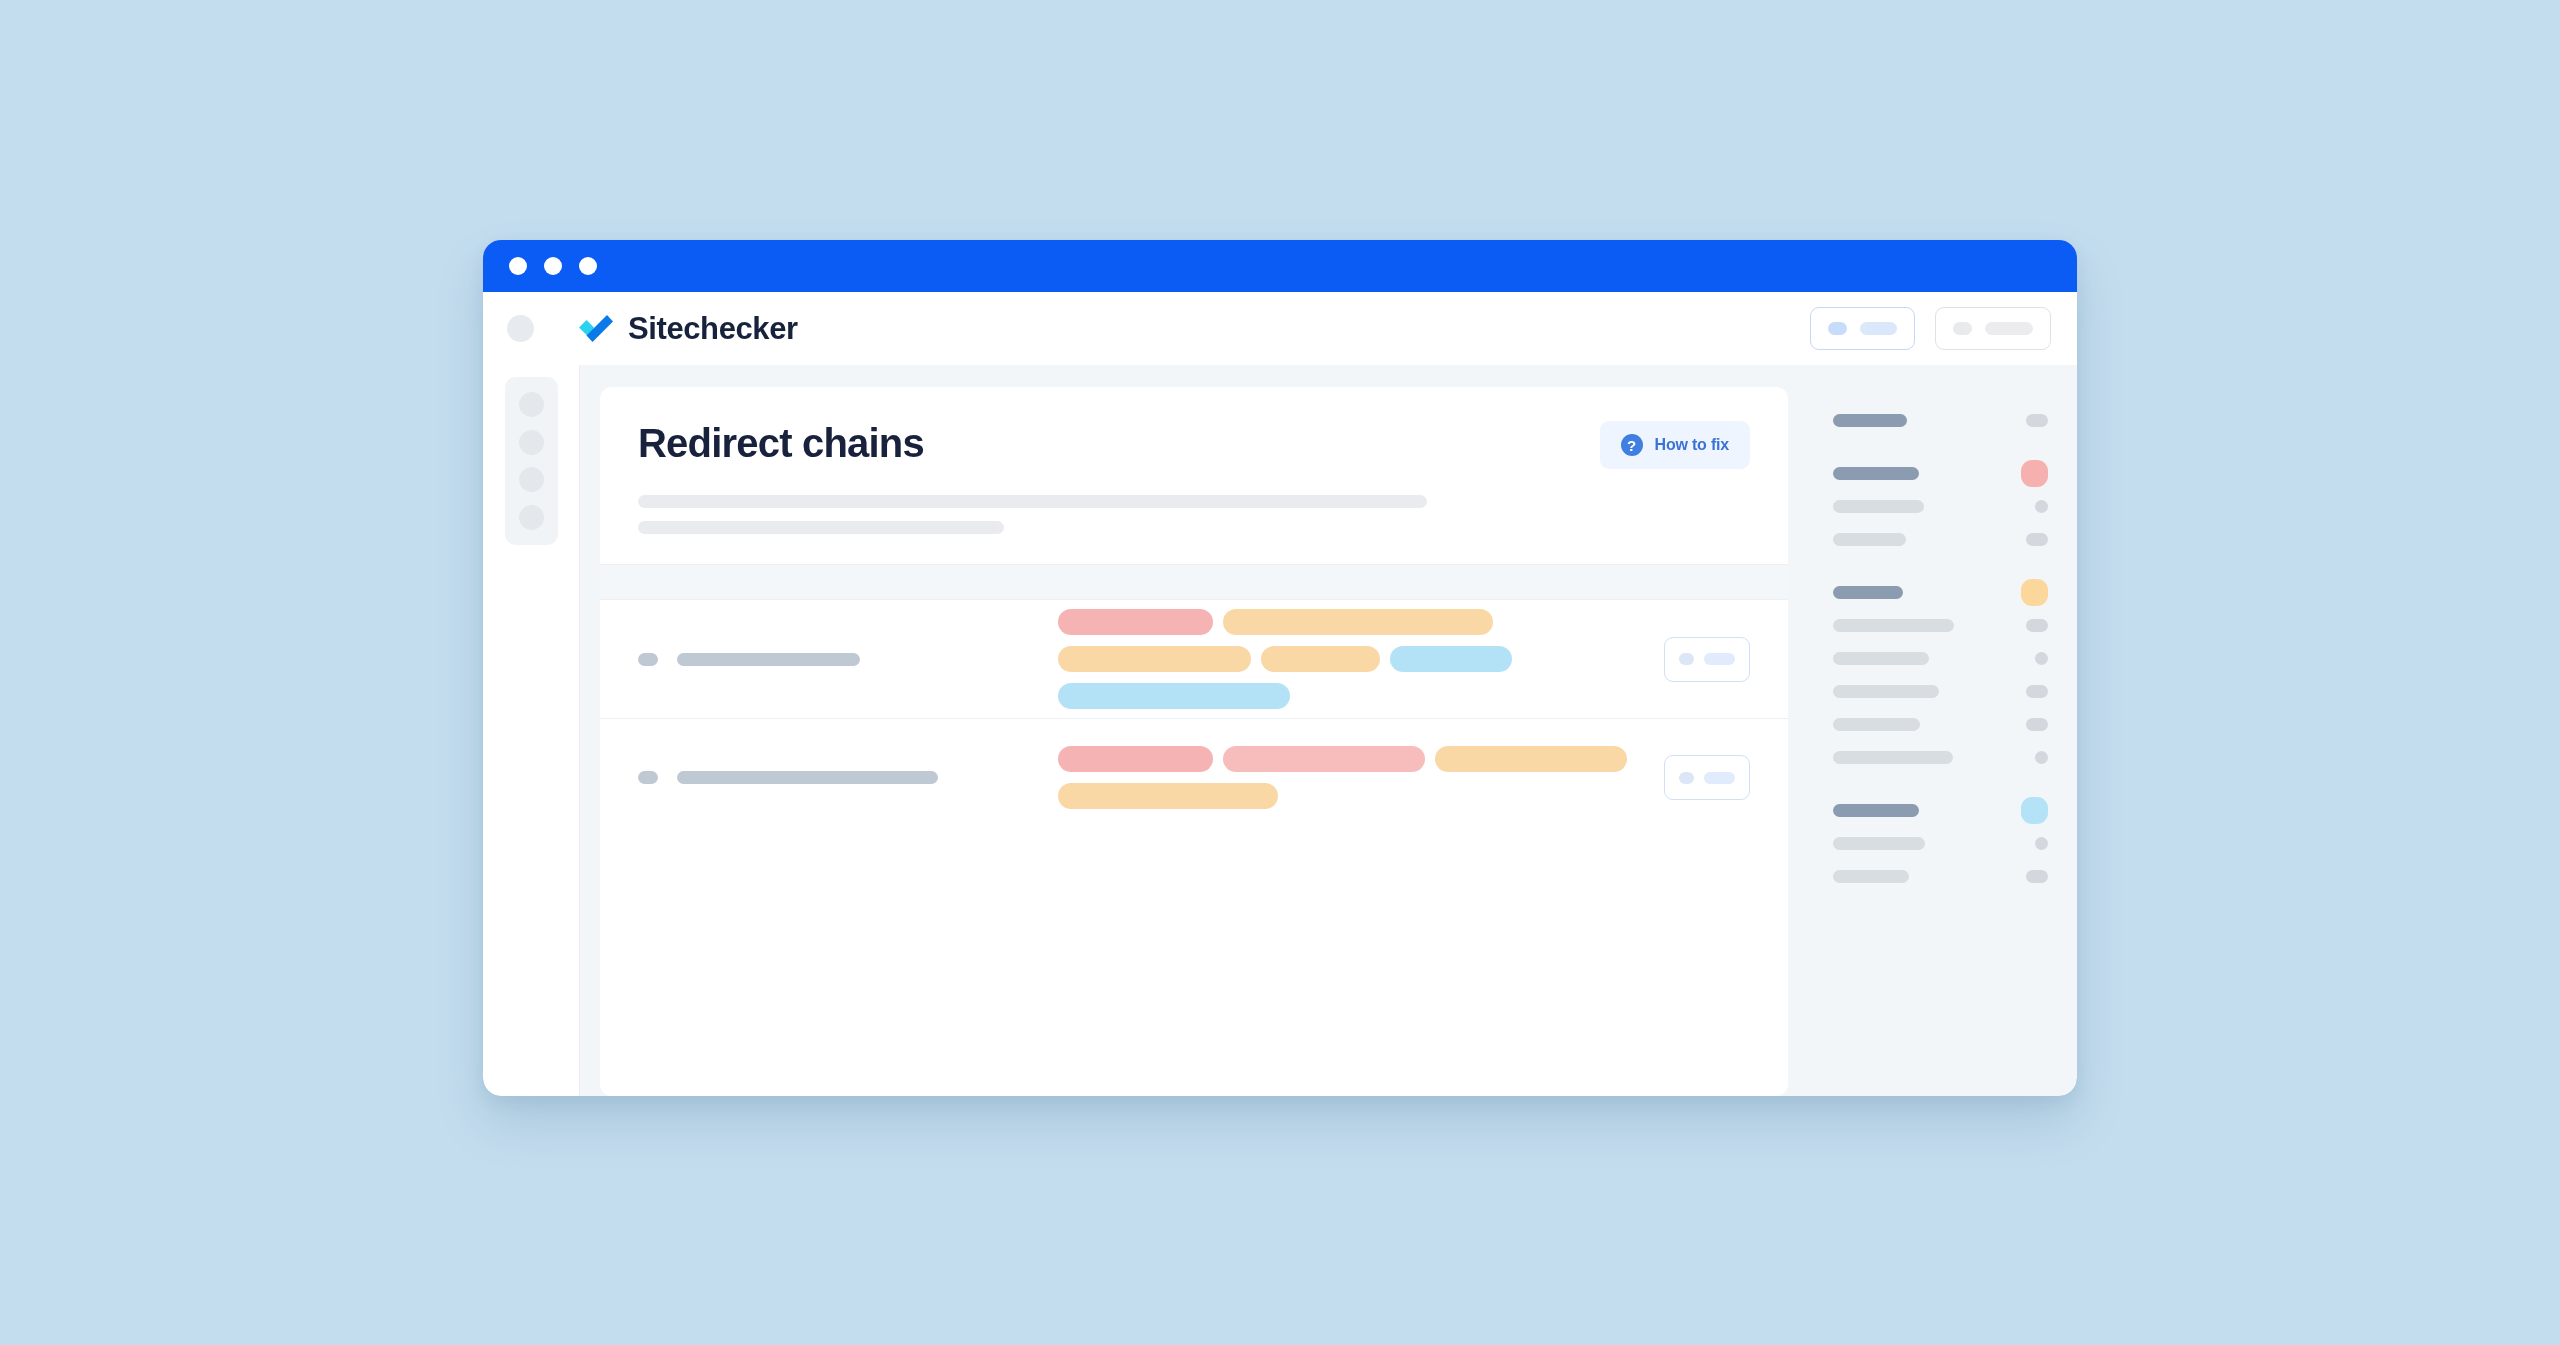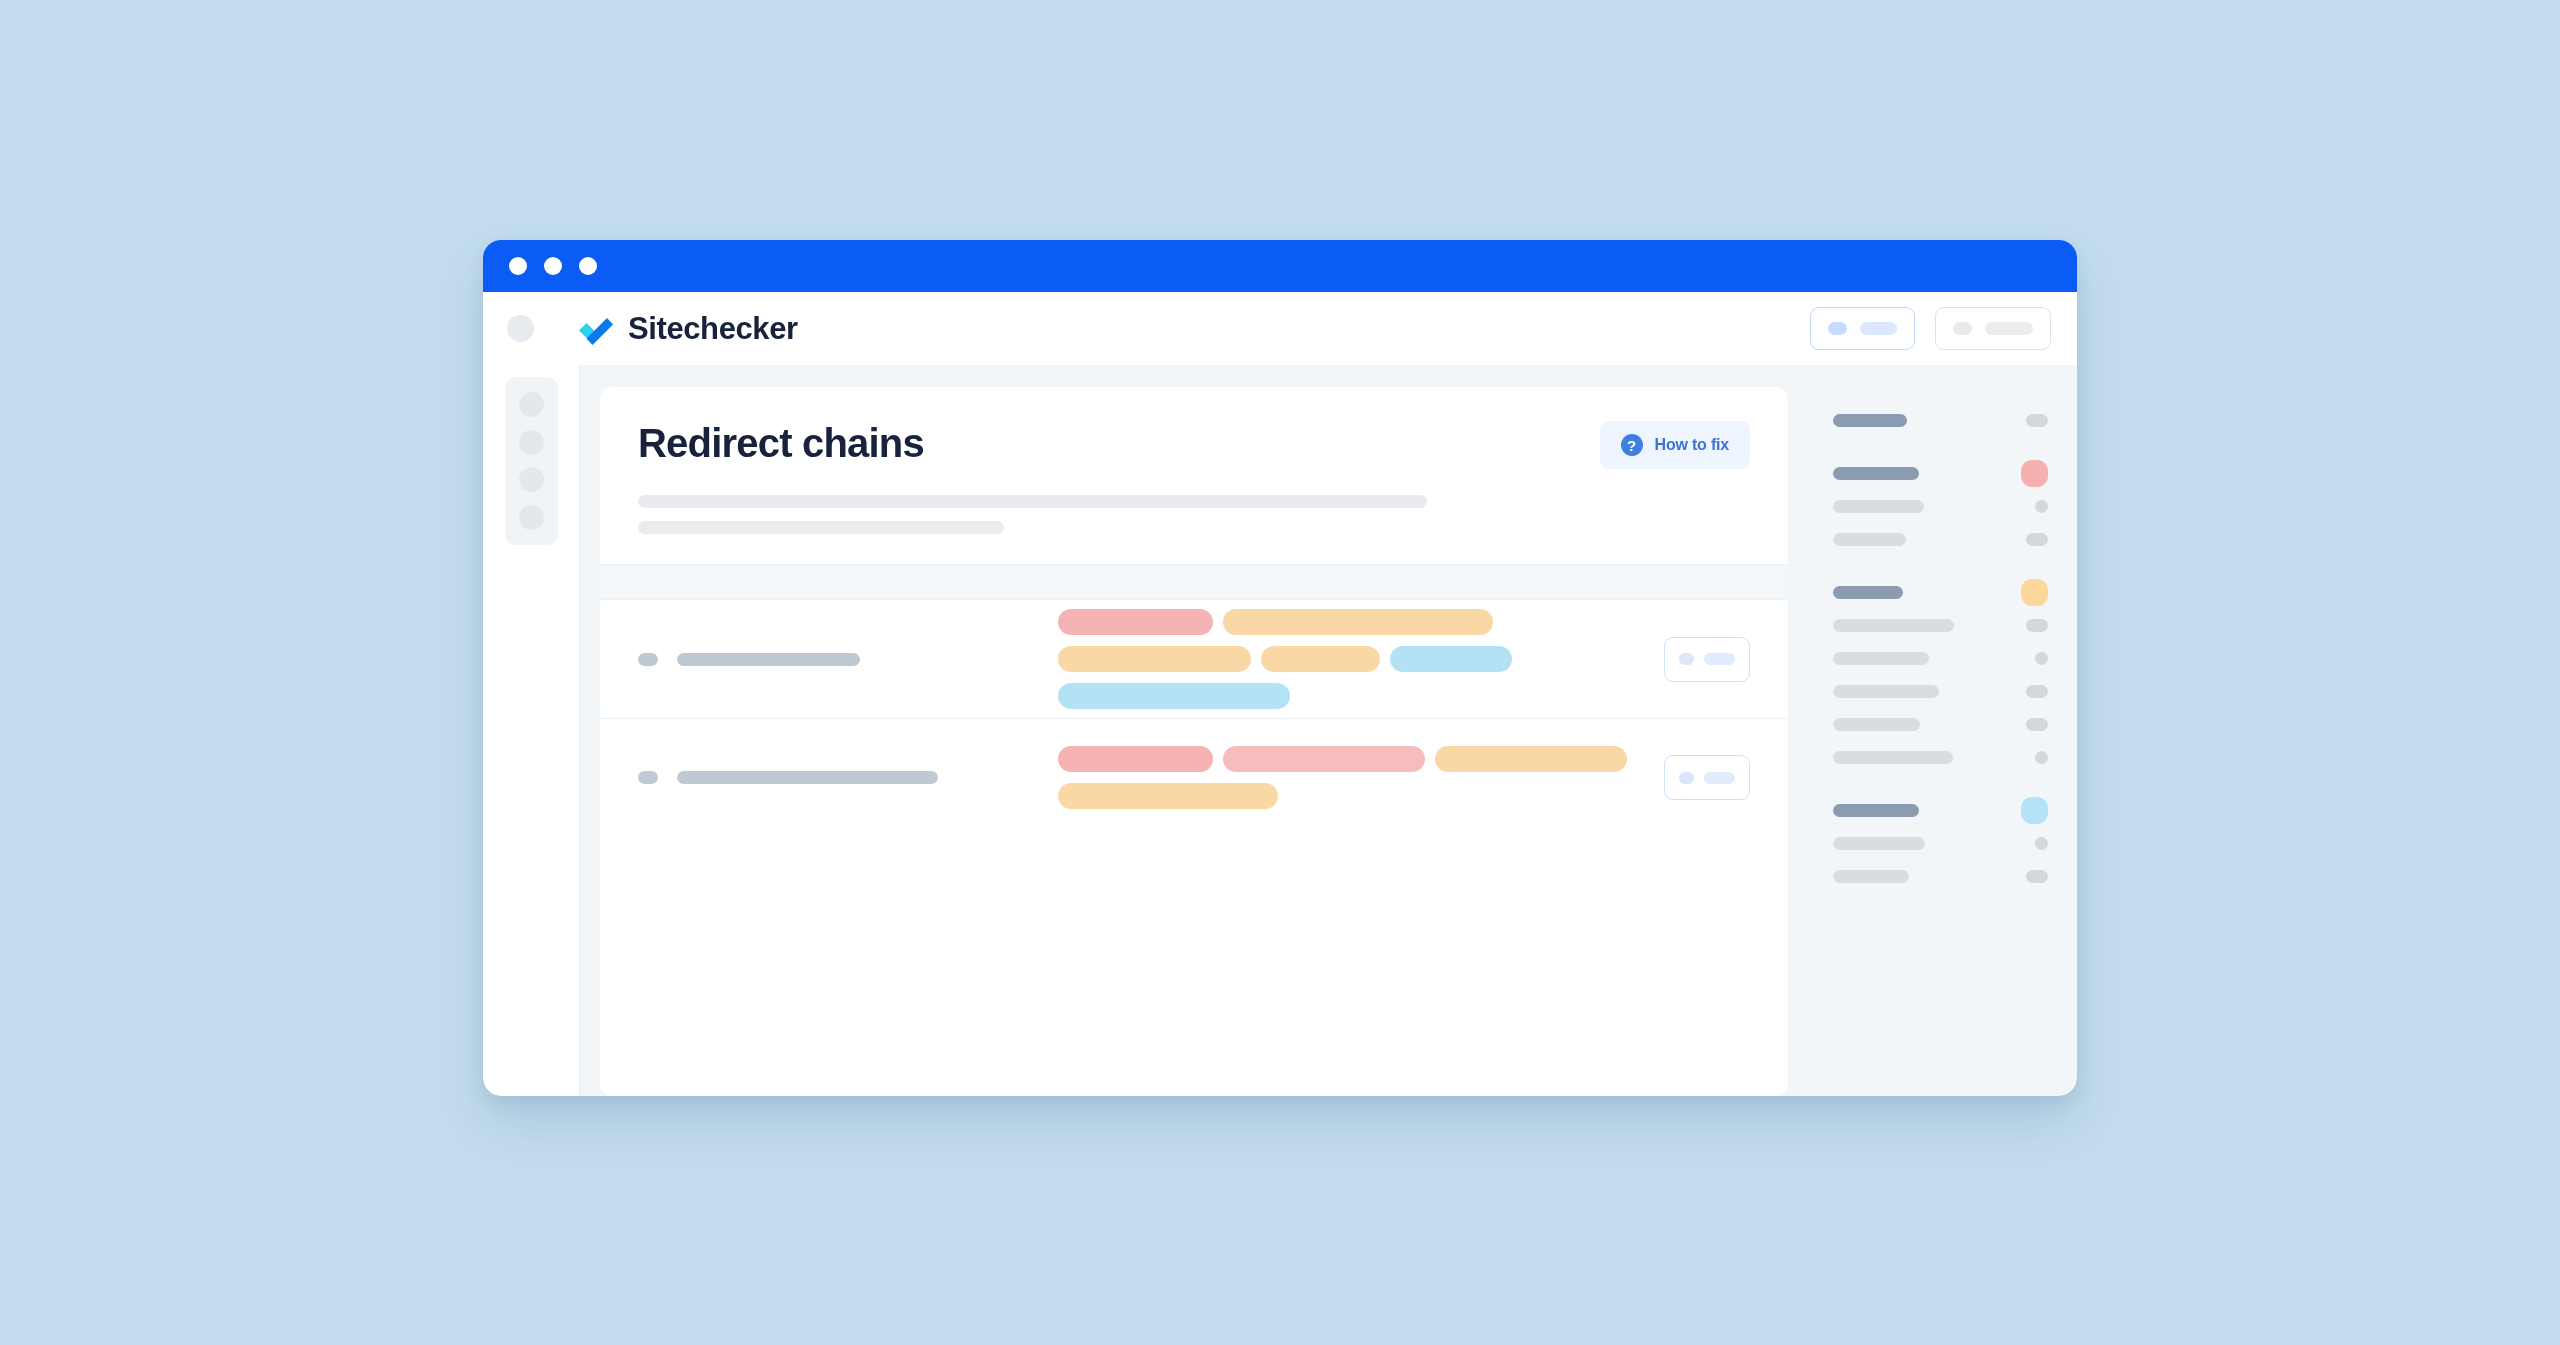--- a/index.html
+++ b/index.html
@@ -61,21 +61,21 @@
   }
   #avatar-circle {
     width: 27px;
     height: 27px;
     border-radius: 50%;
     background: #e7eaee;
     flex: 0 0 auto;
   }
   #brand-logo-group {
     display: flex;
-    align-items: flex-end;
+    align-items: center;
     gap: 14px;
     margin-left: 44px;
   }
   #logo-check { width: 36px; height: 30px; display: block; }
   #brand-name {
     font-size: 31px;
     font-weight: bold;
     color: #17233c;
     letter-spacing: -0.4px;
     white-space: nowrap;

